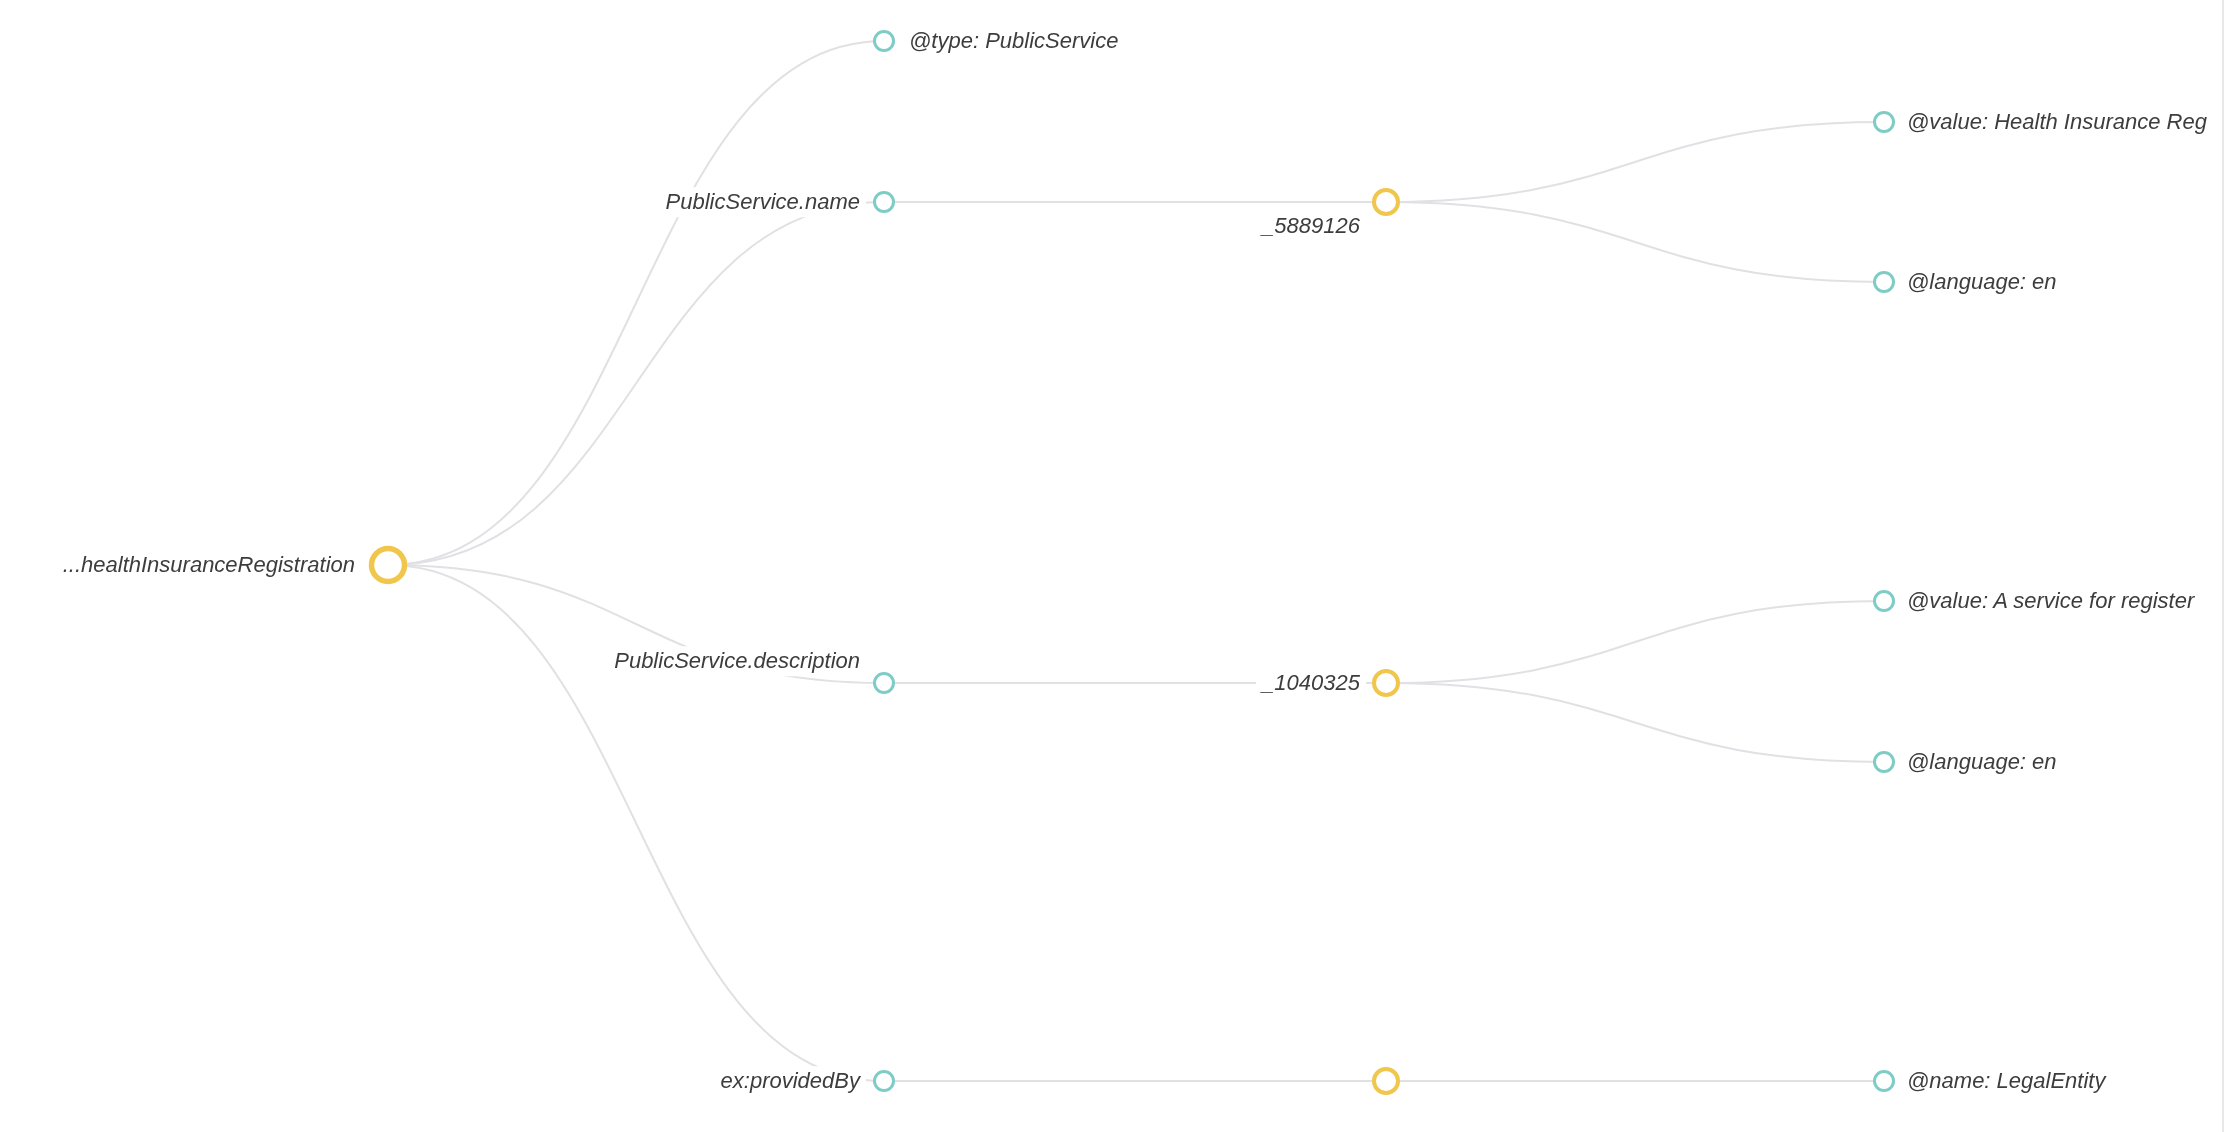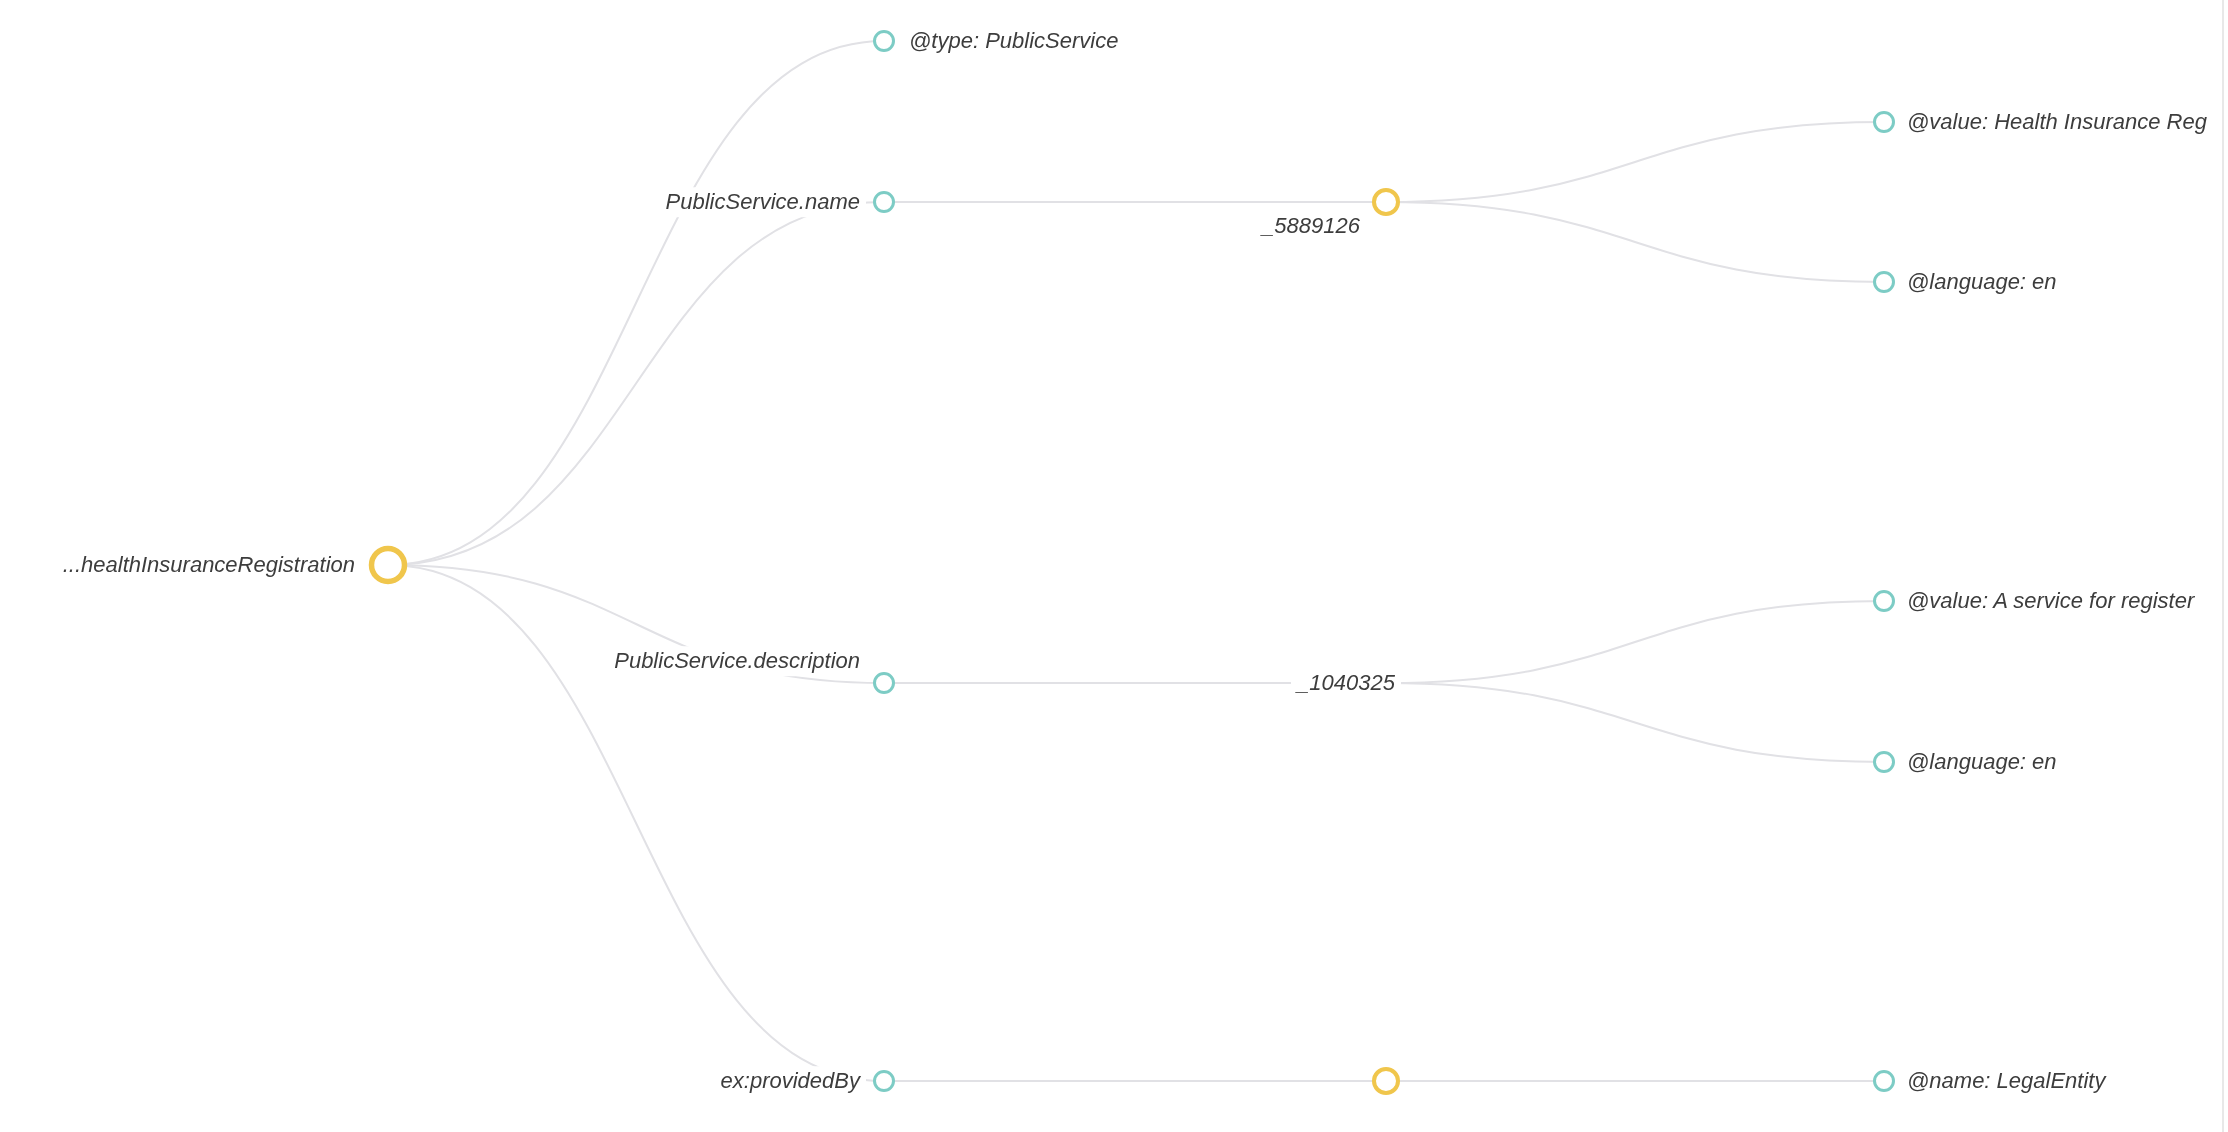--- a/index.html
+++ b/index.html
@@ -86,21 +86,21 @@
       <circle class="node-ring node-teal sw-leaf" cx="884" cy="1081" r="9.5"></circle>
       <circle class="node-ring node-gold sw-mid" cx="1386" cy="1081" r="12"></circle>
       <circle class="node-ring node-teal sw-leaf" cx="1884" cy="1081" r="9.5"></circle>
     </g>
   </svg>
 
   <div class="label" style="right:1867px; top:565px;">...healthInsuranceRegistration</div>
   <div class="label" style="right:1362px; top:202px;margin-left:44px;">PublicService.name</div>
   <div class="label" style="right:862px;  top:202px;margin-top:24px;">_5889126</div>
   <div class="label" style="right:1362px; top:661px;">PublicService.description</div>
-  <div class="label" style="right:827px;  top:683px;text-align:right;">_1040325</div>
+  <div class="label" style="right:862px;  top:683px;text-align:right;">_1040325</div>
   <div class="label" style="right:1362px; top:1081px;">ex:providedBy</div>
 
   <div class="label" style="left:903px;  top:41px;">@type: PublicService</div>
   <div class="label" style="left:1901px; top:122px;">@value: Health Insurance Reg</div>
   <div class="label" style="left:1901px; top:282px;">@language: en</div>
   <div class="label" style="left:1901px; top:601px;">@value: A service for register</div>
   <div class="label" style="left:1901px; top:762px;">@language: en</div>
   <div class="label" style="left:1901px; top:1081px;">@name: LegalEntity</div>
 
   <div class="right-divider"></div>

